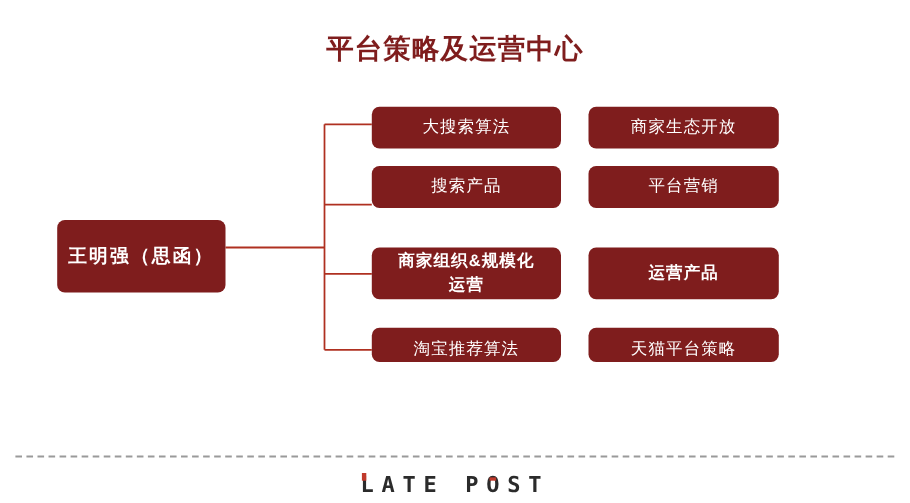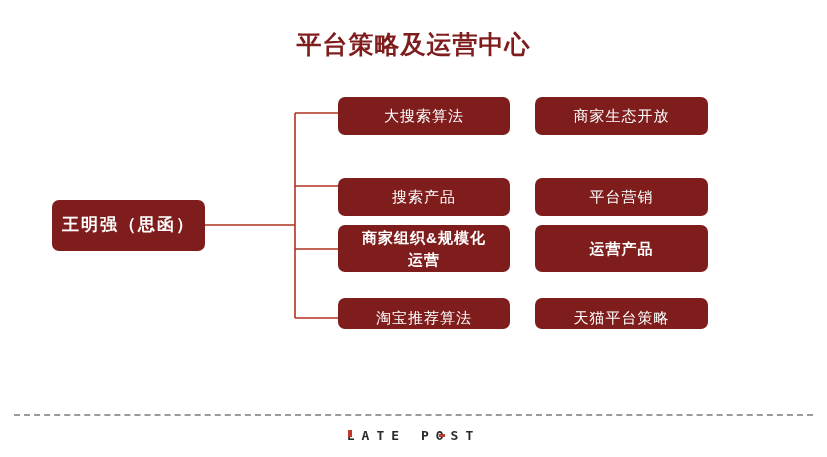--- a/index.html
+++ b/index.html
@@ -52,36 +52,36 @@
     align-items: center;
     justify-content: center;
     text-align: center;
     line-height: 1.45;
     letter-spacing: 1px;
   }
   .node.root {
     left: 52px;
     top: 200px;
     width: 153px;
-    height: 51px;
+    height: 66px;
     font-size: 17px;
     font-weight: bold;
     letter-spacing: 2px;
   }
   .node.leaf {
     font-size: 15px;
   }
 
   
   .col1 { left: 338px; width: 172px; }
   .col2 { left: 535px; width: 173px; }
 
   
   .row1 { top: 97px;  height: 38px; }
-  .row2 { top: 178px; height: 38px; align-items: center; }
+  .row2 { top: 151px; height: 38px; align-items: center; }
   .row3 { top: 225px; height: 47px; }
   .row4 { top: 298px; height: 31px; align-items: flex-end; }
 
   .node .twoline {
     display: block;
     font-weight: bold;
   }
 
   
   .footer-divider {
@@ -91,21 +91,21 @@
     width: 799px;
     height: 0;
     border-top: 2px dashed #9a9a9a;
   }
   .footer-logo {
     position: absolute;
     left: 0;
     top: 428px;
     width: 827px;
     text-align: center;
-    font-size: 13px;
+    font-size: 20px;
     font-weight: bold;
     color: #2b2b2b;
     letter-spacing: 7px;
     font-family: "DejaVu Sans Mono", "Liberation Mono", monospace;
   }
   .footer-logo .accent {
     position: relative;
     display: inline-block;
   }
   .footer-logo .accent::after {

